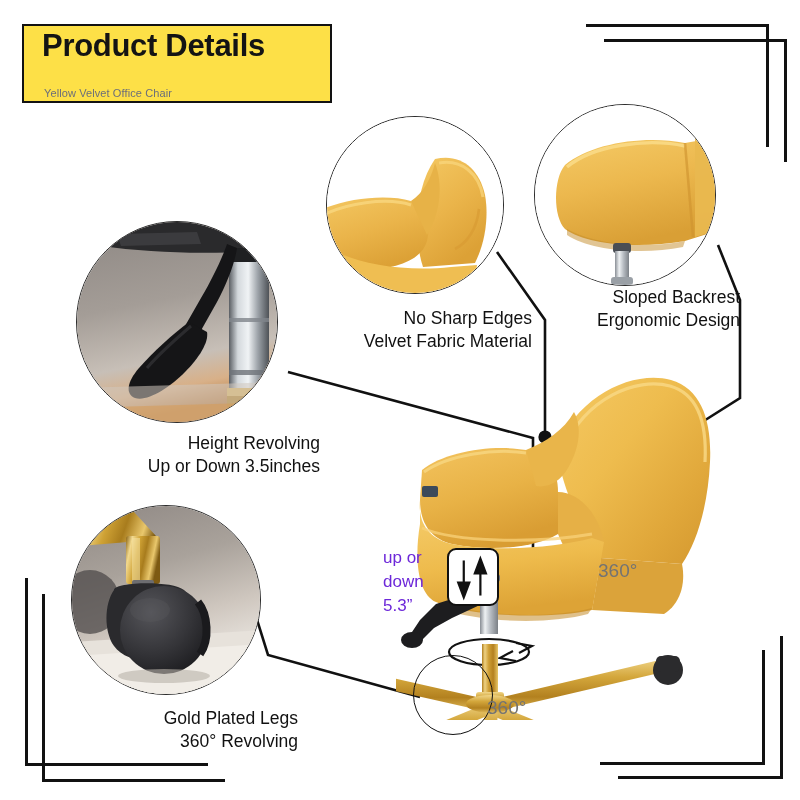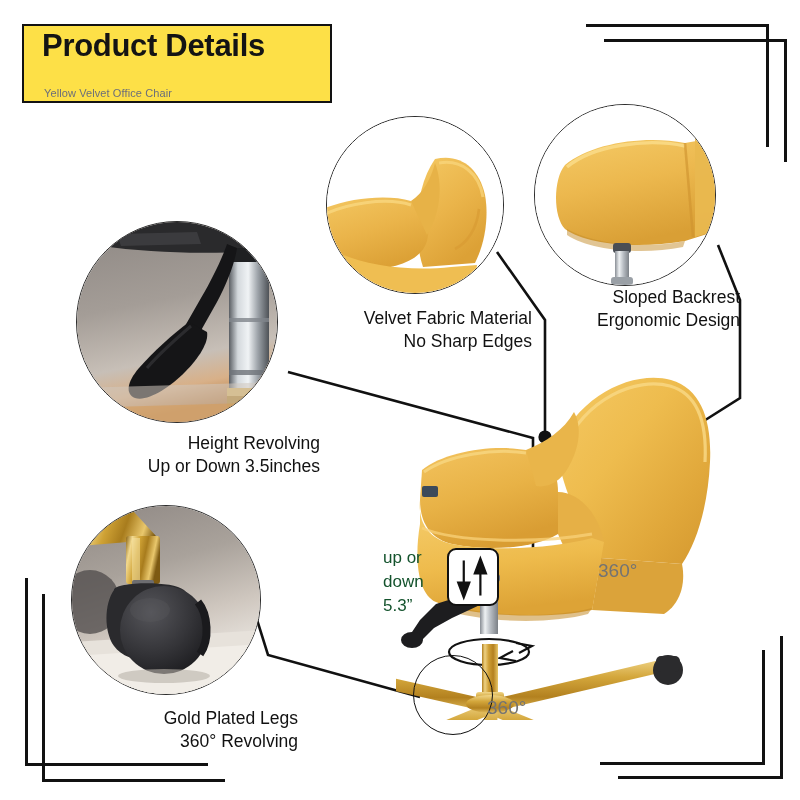--- a/index.html
+++ b/index.html
@@ -23,21 +23,21 @@
   .circ.draw{border-width:1.6px;}
 
   
   .cap{position:absolute;text-align:right;font-size:17.5px;color:#111;
        line-height:1.30;white-space:nowrap;}
 
   
   #leaders{position:absolute;left:0;top:0;width:800px;height:800px;pointer-events:none;}
 
   
-  #ud-text{position:absolute;left:383px;top:546px;width:62px;font-size:17px;color:#14532d;
+  #ud-text{position:absolute;left:383px;top:546px;width:62px;font-size:17px;color:#6d28d9;
            line-height:1.42;text-align:left;}
   #ud-box{position:absolute;left:447px;top:548px;width:52px;height:58px;
           border:2.4px solid #111;border-radius:9px;box-sizing:border-box;background:#fff;}
   .deg{position:absolute;font-size:19px;color:#737373;white-space:nowrap;}
 
   
   .art{position:absolute;}
 </style>
 </head>
 <body>
@@ -356,22 +356,22 @@
 
       <circle cx="92" cy="124" r="44" fill="url(#wheel)"></circle>
       <path d="M126 96 C 136 108, 138 134, 128 148" fill="none" stroke="#1a1a1d" stroke-width="8"></path>
       <ellipse cx="78" cy="104" rx="20" ry="12" fill="#5c5c62" opacity=".28"></ellipse>
 
       <ellipse cx="92" cy="170" rx="46" ry="7" fill="#b9b2aa" opacity=".6"></ellipse>
     </svg>
   </div>
 
   <div class="cap" style="left:300px;top:307px;width:232px;">
+    <div>No Sharp Edges</div>
     <div>Velvet Fabric Material</div>
-    <div>No Sharp Edges</div>
   </div>
 
   <div class="cap" style="left:528px;top:286px;width:212px;">
     <div>Sloped Backrest</div>
     <div>Ergonomic Design</div>
   </div>
 
   <div class="cap" style="left:82px;top:432px;width:238px;">
     <div>Height Revolving</div>
     <div>Up or Down 3.5inches</div>

